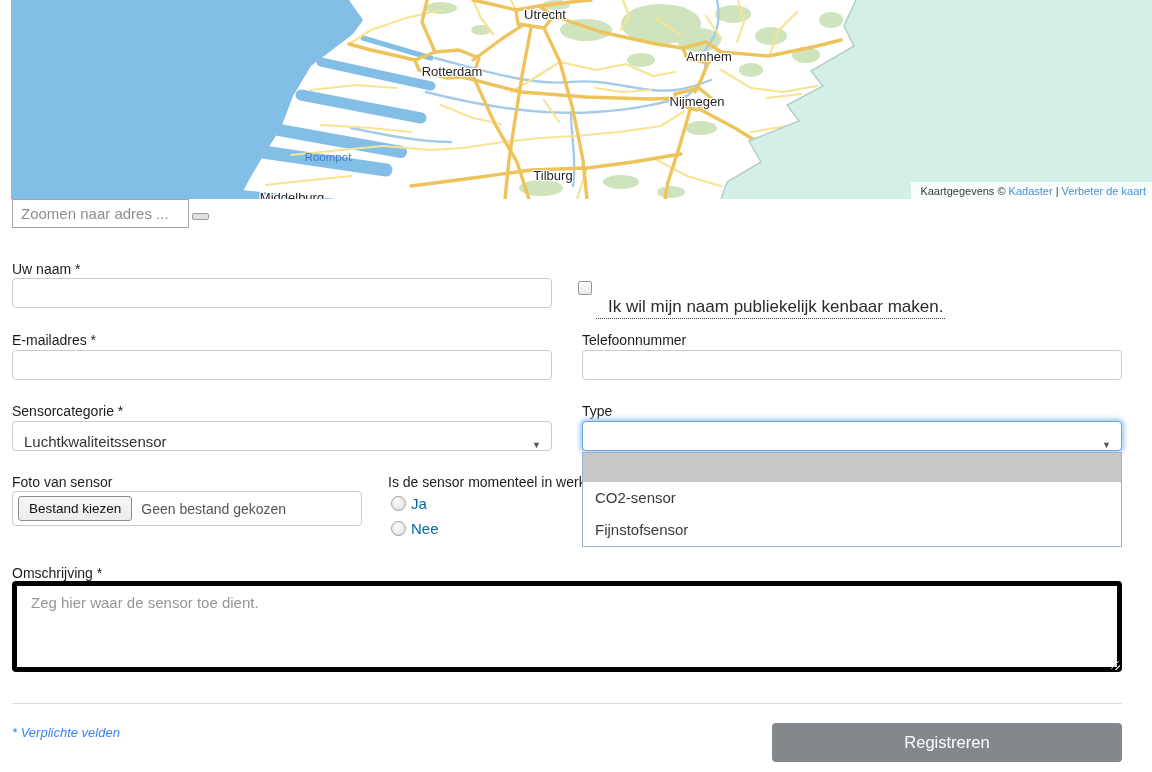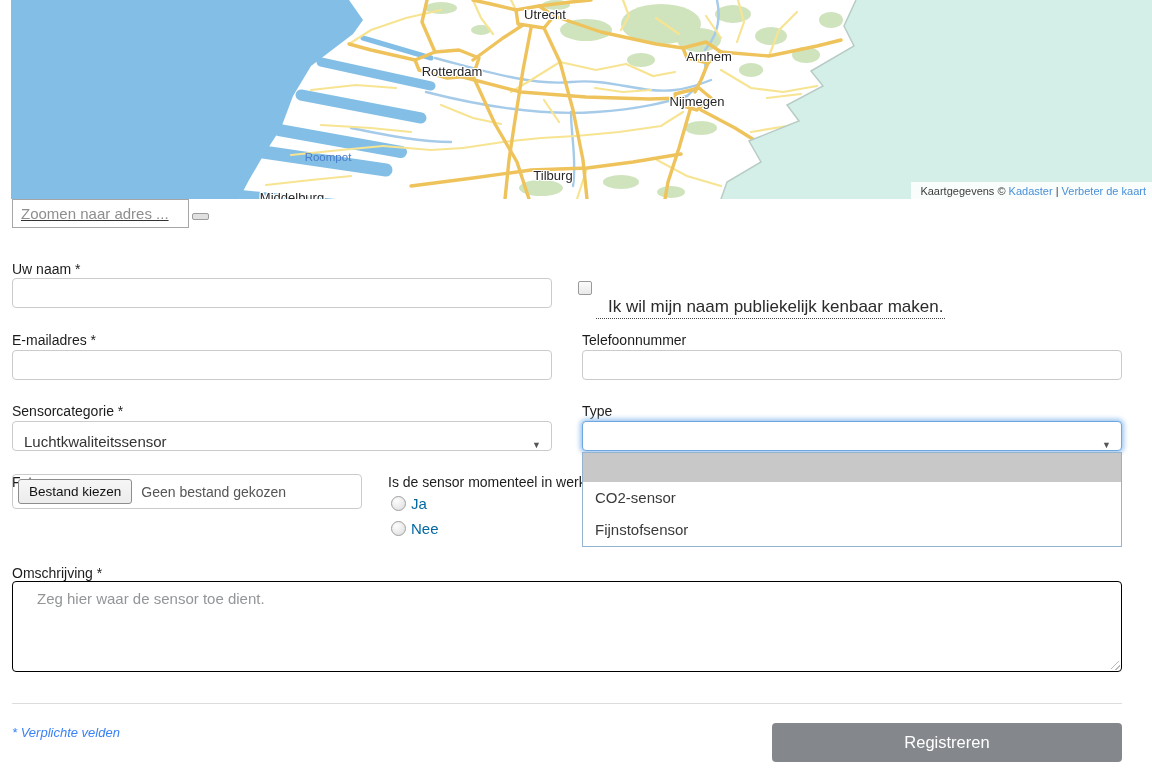--- a/index.html
+++ b/index.html
@@ -11,21 +11,21 @@
   .map svg{position:absolute;left:0;top:0;}
   .citylabel{position:absolute;transform:translate(-50%,-50%);font-size:13px;color:#262626;white-space:nowrap;
     text-shadow:1px 1px 0 #fff,-1px -1px 0 #fff,1px -1px 0 #fff,-1px 1px 0 #fff,0 1px 0 #fff,0 -1px 0 #fff,1px 0 0 #fff,-1px 0 0 #fff;}
   .waterlabel{position:absolute;transform:translate(-50%,-50%);font-size:11.5px;color:#4a7cc7;white-space:nowrap;}
   .attribution{position:absolute;right:0;bottom:0;height:17px;display:flex;align-items:center;
     background:rgba(255,255,255,0.85);padding:0 6px 0 9px;font-size:11px;color:#3c3c3c;white-space:pre;}
   .attribution .lnk{color:#4a90d9;cursor:pointer;}
 
   
   .addr-search{position:absolute;left:12px;top:199px;width:177px;height:29px;box-sizing:border-box;
-    border:1px solid #a6a6a6;padding:0 8px;font-size:15px;color:#333;font-family:inherit;text-decoration:underline;}
+    border:1px solid #a6a6a6;padding:0 8px;font-size:15px;color:#333;font-family:inherit;}
   .addr-search::placeholder{color:#8e8e8e;}
   .addr-handle{position:absolute;left:192px;top:213px;width:17px;height:7px;background:#e0e0e0;
     border:1px solid #9c9c9c;border-radius:2px;box-sizing:border-box;cursor:pointer;}
 
   
   .flabel{position:absolute;font-size:14px;line-height:16px;color:#1c1c1c;white-space:nowrap;}
   .tinput{position:absolute;height:30px;width:540px;box-sizing:border-box;border:1px solid #cbcbcb;border-radius:4px;
     padding:0 10px;font-size:15px;color:#333;font-family:inherit;background:#fff;}
   .tinput::placeholder{color:#929699;}
 
@@ -37,33 +37,33 @@
   .selectbox{position:absolute;height:30px;width:540px;box-sizing:border-box;border:1px solid #cbcbcb;border-radius:4px;
     background:#fff;display:flex;align-items:flex-end;padding:0 10px 0 11px;font-size:15px;color:#333;cursor:pointer;}
   .selectbox .arrow{margin-left:auto;font-size:9px;color:#555;line-height:1;}
   .selectbox.focused{border:1px solid #6ea7e0;box-shadow:0 0 5px 2px #9cc5ef;}
 
   .dropdown{position:absolute;left:582px;top:452px;width:540px;box-sizing:border-box;background:#fff;
     border:1px solid #94b3d1;z-index:10;}
   .opt-empty{height:29px;background:#c8c8c8;cursor:pointer;}
   .opt{padding:8px 12px;font-size:15px;line-height:16px;color:#3a3a3a;cursor:pointer;}
 
-  .filebox{position:absolute;left:12px;top:474px;width:350px;height:35px;box-sizing:border-box;
+  .filebox{position:absolute;left:12px;top:491px;width:350px;height:35px;box-sizing:border-box;
     border:1px solid #cbcbcb;border-radius:4px;display:flex;align-items:center;padding:0 5px;cursor:pointer;}
   .filebtn{background:linear-gradient(#f6f6f6,#ececec);border:1px solid #8d8d8d;border-radius:3px;
     font-size:13.5px;color:#111;padding:4px 10px;font-family:inherit;cursor:pointer;}
   .filestatus{margin-left:9px;font-size:14px;color:#555;white-space:nowrap;}
 
   .op-label{position:absolute;left:388px;top:474px;z-index:1;}
   .radio{position:absolute;left:391px;width:15px;height:15px;box-sizing:border-box;border:1px solid #9e9e9e;
     border-radius:50%;background:radial-gradient(circle at 35% 30%,#fdfdfd,#dcdcdc);cursor:pointer;}
   .radiolabel{position:absolute;left:411px;font-size:15px;color:#0369a1;cursor:pointer;}
 
   .description{position:absolute;left:12px;top:581px;width:1110px;height:91px;box-sizing:border-box;
-    border:1px solid #000000;border-radius:4px;padding:8px 24px;font-size:15px;color:#333;font-family:inherit;resize:none;}
+    border:5px solid #000000;border-radius:4px;padding:8px 14px;font-size:15px;color:#333;font-family:inherit;resize:none;}
   .description::placeholder{color:#929699;}
   .grippie{position:absolute;left:1111px;top:661px;width:9px;height:9px;cursor:nwse-resize;
     background:linear-gradient(135deg,transparent 0 40%,#b9b9b9 40% 50%,transparent 50% 68%,#b9b9b9 68% 78%,transparent 78%);}
 
   .divider{position:absolute;left:12px;top:703px;width:1110px;height:1px;background:#ddd;}
   .footnote{position:absolute;left:12px;top:725px;font-size:13px;color:#3b82f6;font-style:italic;}
   .submit{position:absolute;left:772px;top:723px;width:350px;height:39px;background:#84888d;border:none;border-radius:4px;
     color:#fff;font-size:16.5px;font-family:inherit;display:flex;align-items:center;justify-content:center;cursor:pointer;}
 </style>
 </head>

